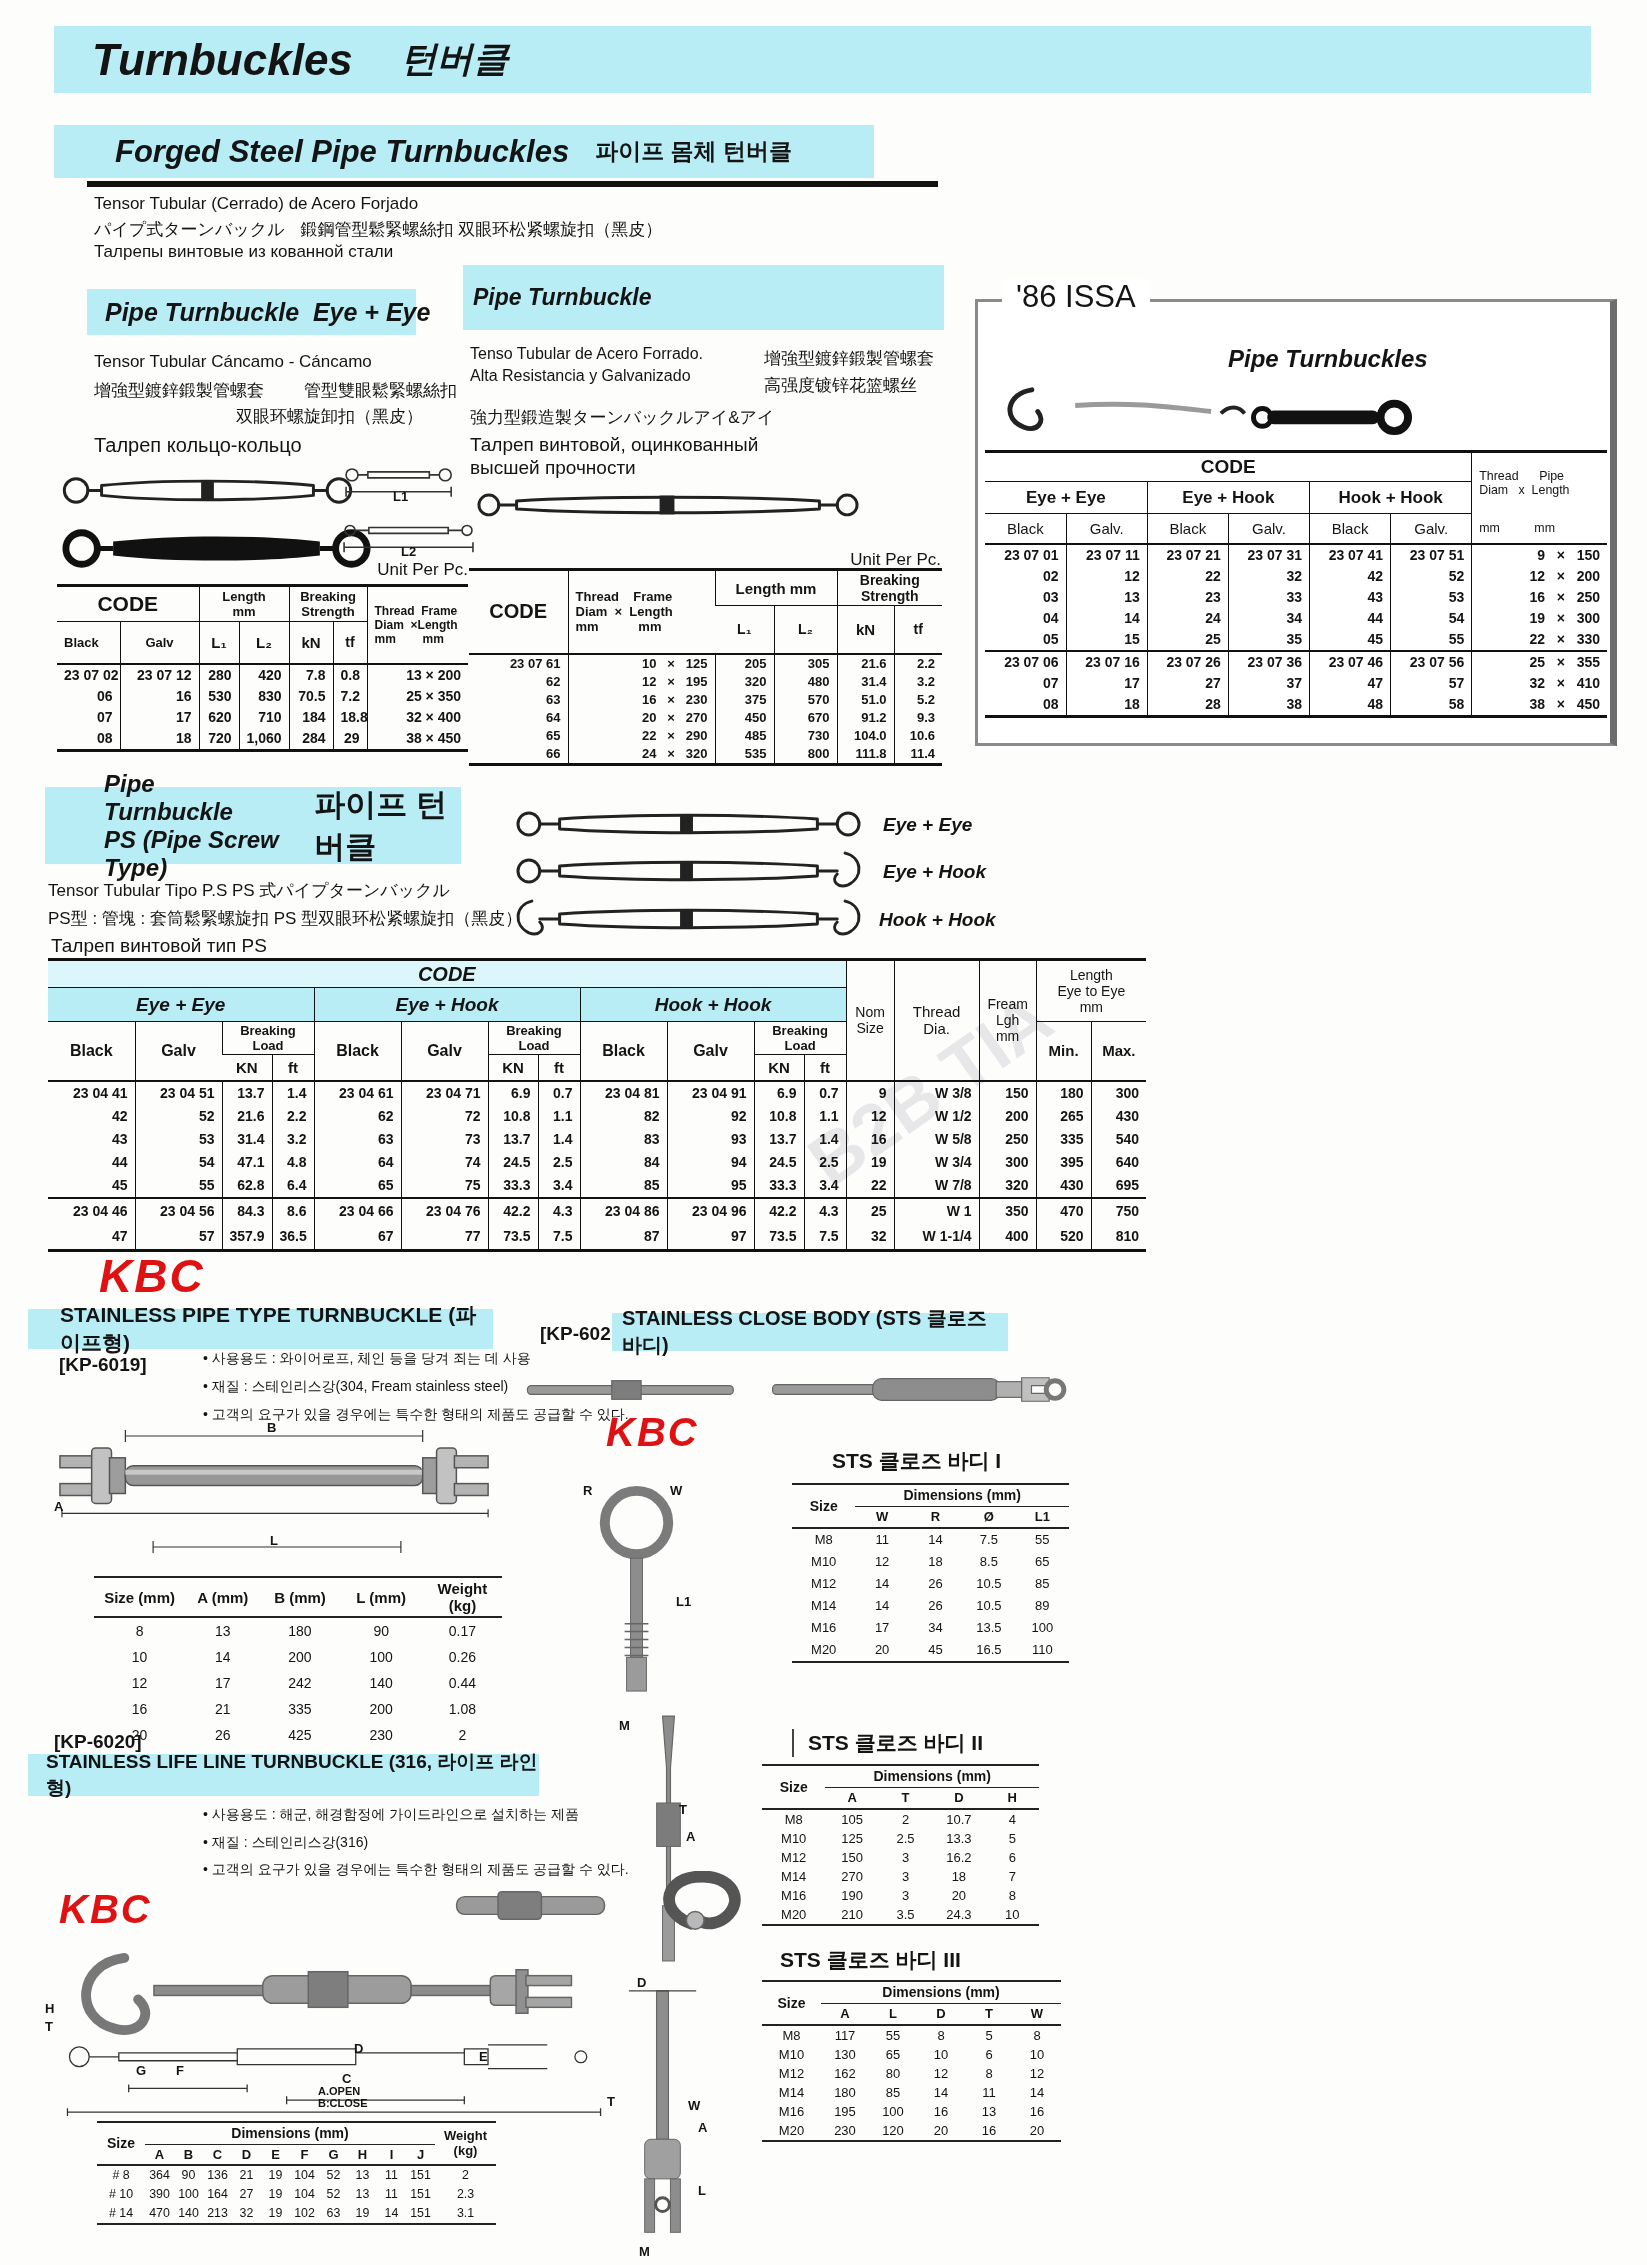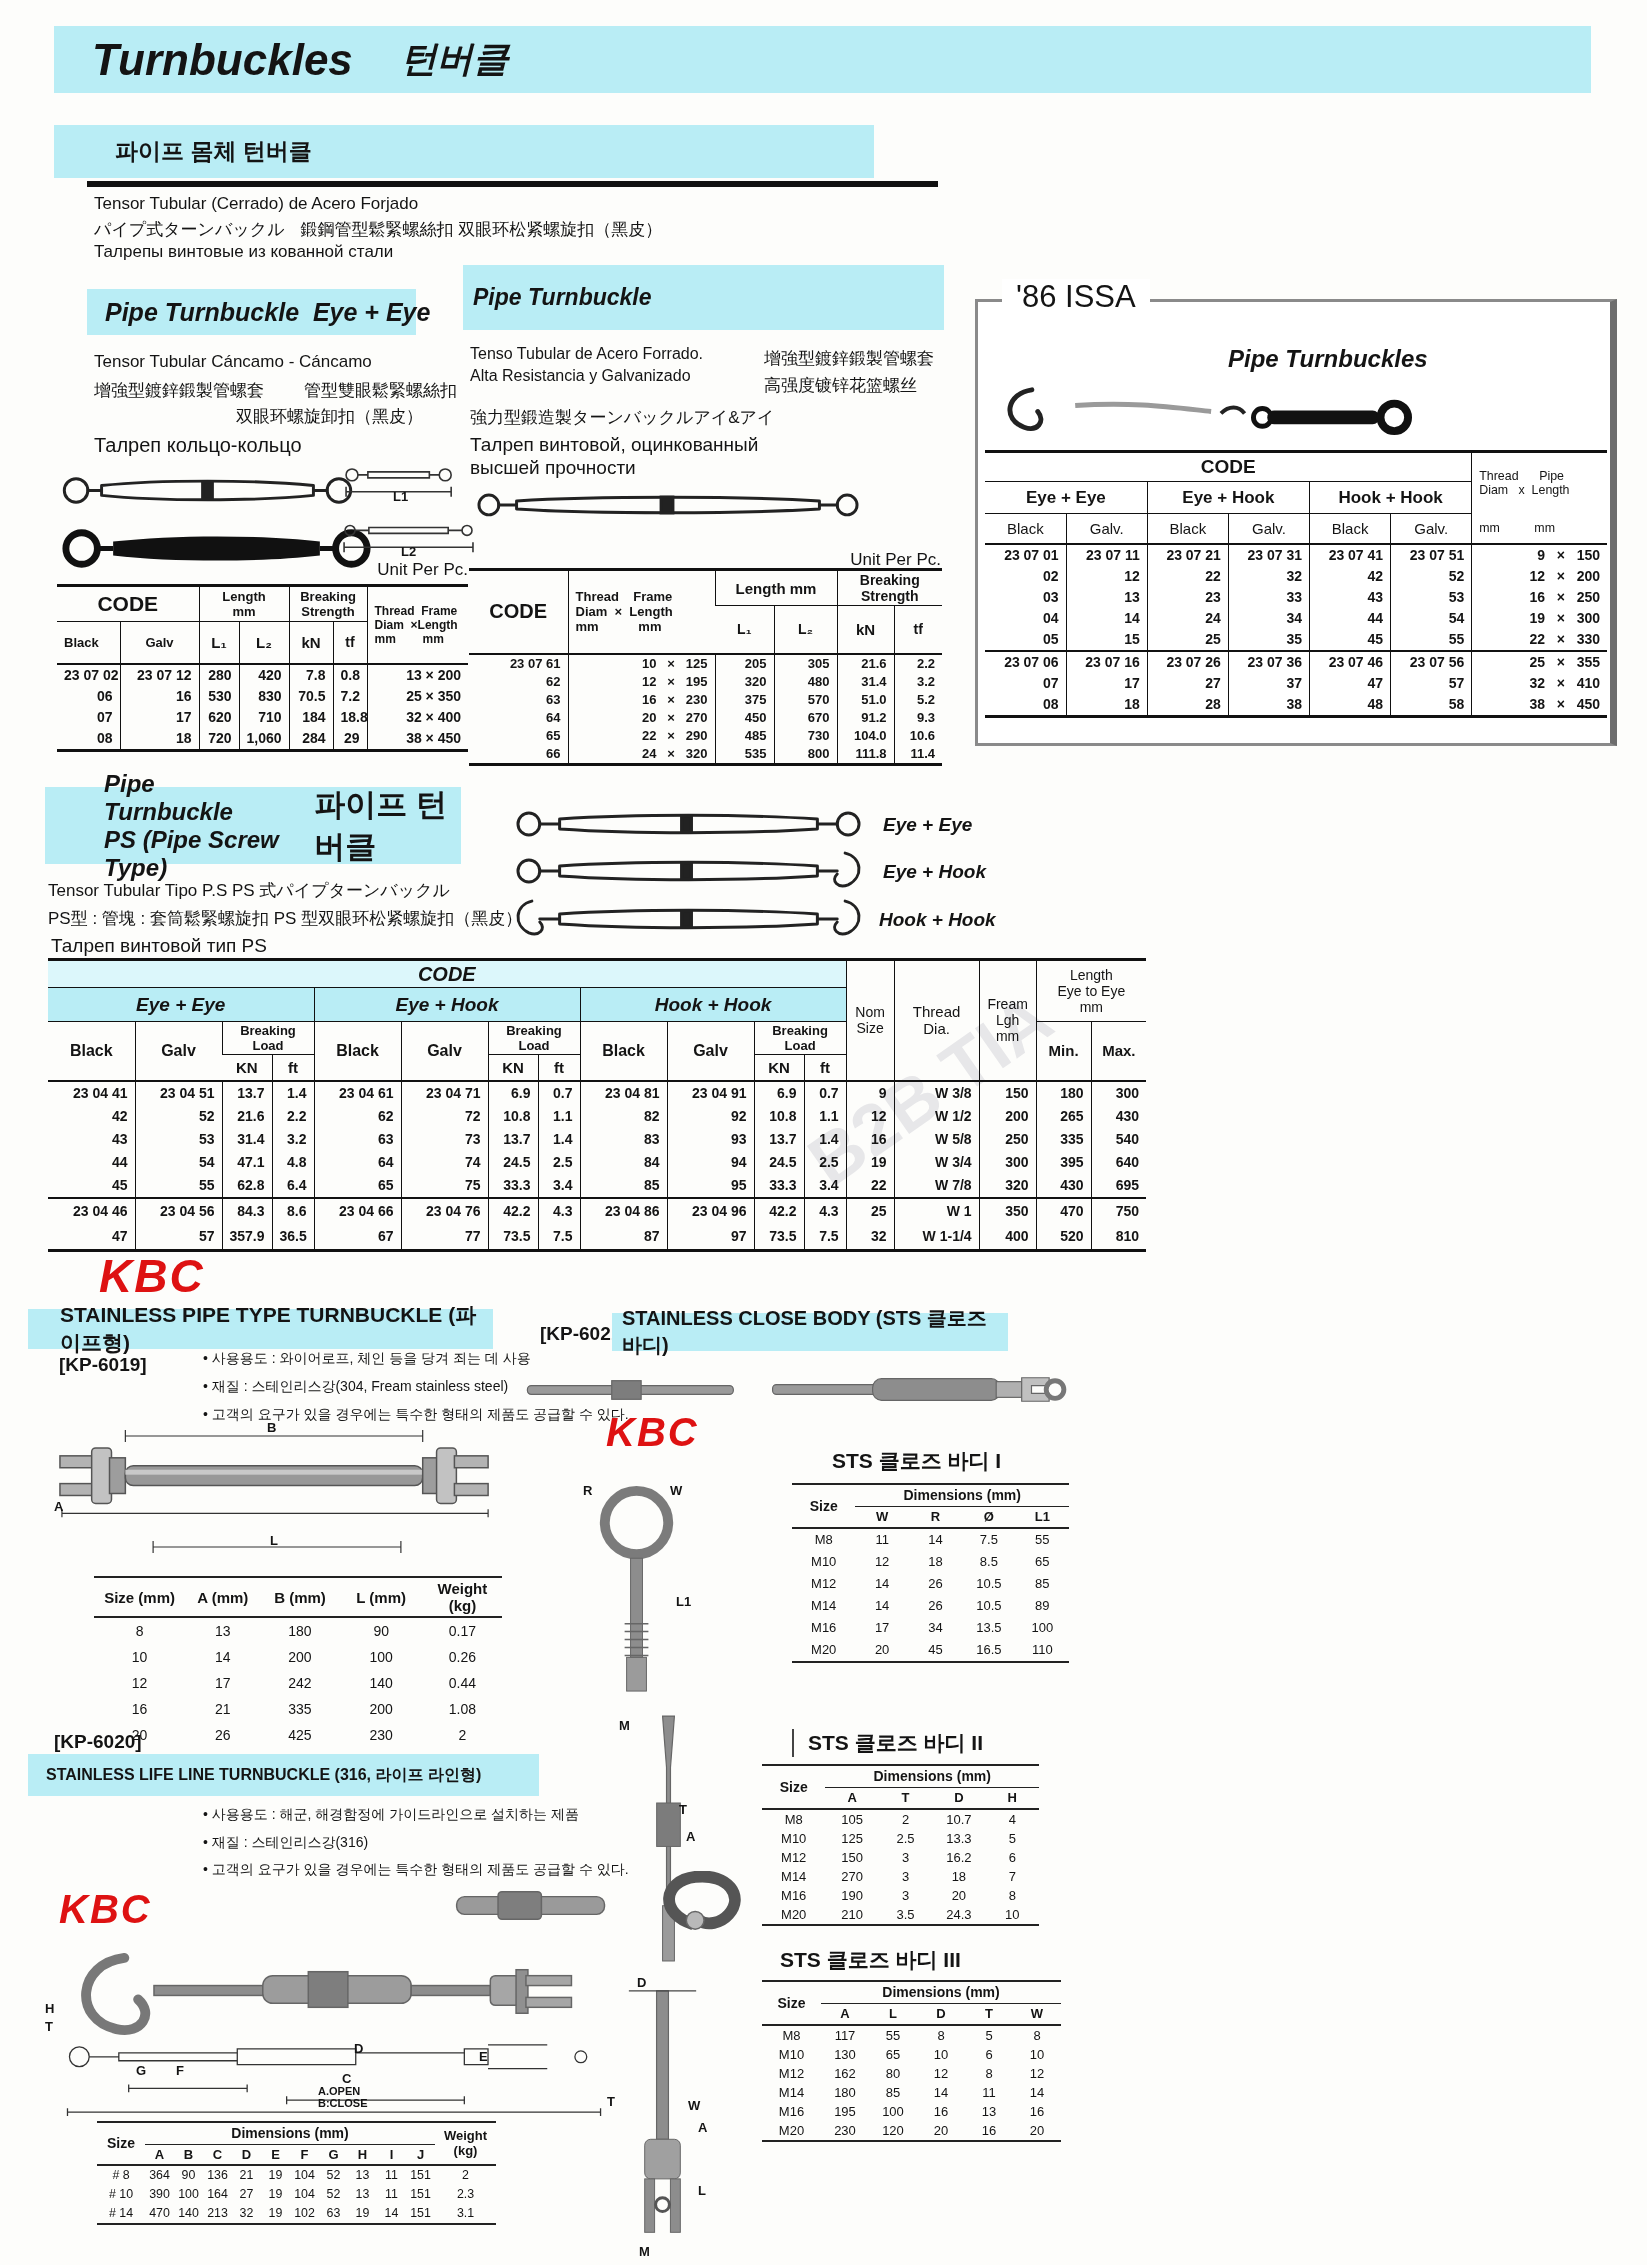--- a/index.html
+++ b/index.html
@@ -34,20 +34,21 @@
 </style>
 </head>
 <body>
 
 <div class="abs cyan" style="left:54px;top:26px;width:1537px;height:67px;display:flex;align-items:center;gap:48px;padding-left:38px;box-sizing:border-box">
   <span class="bi" style="font-size:44px">Turnbuckles</span>
   <span class="bi" style="font-size:36px">턴버클</span>
 </div>
 
 <div class="abs cyan" style="left:54px;top:125px;width:820px;height:53px;display:flex;align-items:center;gap:26px;padding-left:61px;box-sizing:border-box">
+  <span class="bi" style="font-size:31px">Forged Steel Pipe Turnbuckles</span>
   <span class="b" style="font-size:23px">파이프 몸체 턴버클</span>
 </div>
 <div class="abs" style="left:87px;top:181px;width:851px;height:6px;background:#111"></div>
 
 <div class="abs" style="left:94px;top:194px;font-size:17px">Tensor Tubular (Cerrado) de Acero Forjado</div>
 <div class="abs" style="left:94px;top:218px;font-size:17px;display:flex;gap:16px">
   <span>パイプ式ターンバックル</span>
   <span>鍛鋼管型鬆緊螺絲扣  双眼环松紧螺旋扣（黑皮）</span>
 </div>
 <div class="abs" style="left:94px;top:242px;font-size:17px">Талрепы винтовые из кованной стали</div>
@@ -1012,21 +1013,21 @@
         <td>120</td>
         <td>20</td>
         <td>16</td>
         <td>20</td>
       </tr>
     </tbody>
 </table>
 
 <div class="abs b" style="left:54px;top:1731px;font-size:19px">[KP-6020]</div>
 <div class="abs cyan" style="left:28px;top:1754px;width:511px;height:42px;display:flex;align-items:center;padding-left:18px;box-sizing:border-box">
-  <span class="b" style="font-size:16px">STAINLESS LIFE LINE TURNBUCKLE (316, 라이프 라인형)</span>
+  <span class="b" style="font-size:19px">STAINLESS LIFE LINE TURNBUCKLE (316, 라이프 라인형)</span>
 </div>
 <div class="abs" style="left:203px;top:1806px;font-size:14px">• 사용용도 : 해군, 해경함정에 가이드라인으로 설치하는 제품</div>
 <div class="abs" style="left:203px;top:1834px;font-size:14px">• 재질 : 스테인리스강(316)</div>
 <div class="abs" style="left:203px;top:1861px;font-size:14px">• 고객의 요구가 있을 경우에는 특수한 형태의 제품도 공급할 수 있다.</div>
 <div class="abs bi" style="left:59px;top:1887px;font-size:40px;color:#de1212;letter-spacing:2px">KBC</div>
 
 <div class="abs" style="left:436px;top:1871px">
   <svg width="475" height="69" viewBox="0 0 480 70">
     <g stroke="#666" stroke-width="1.5">
       <rect x="20" y="26" width="150" height="18" rx="8" fill="#9a9a9a"></rect>

